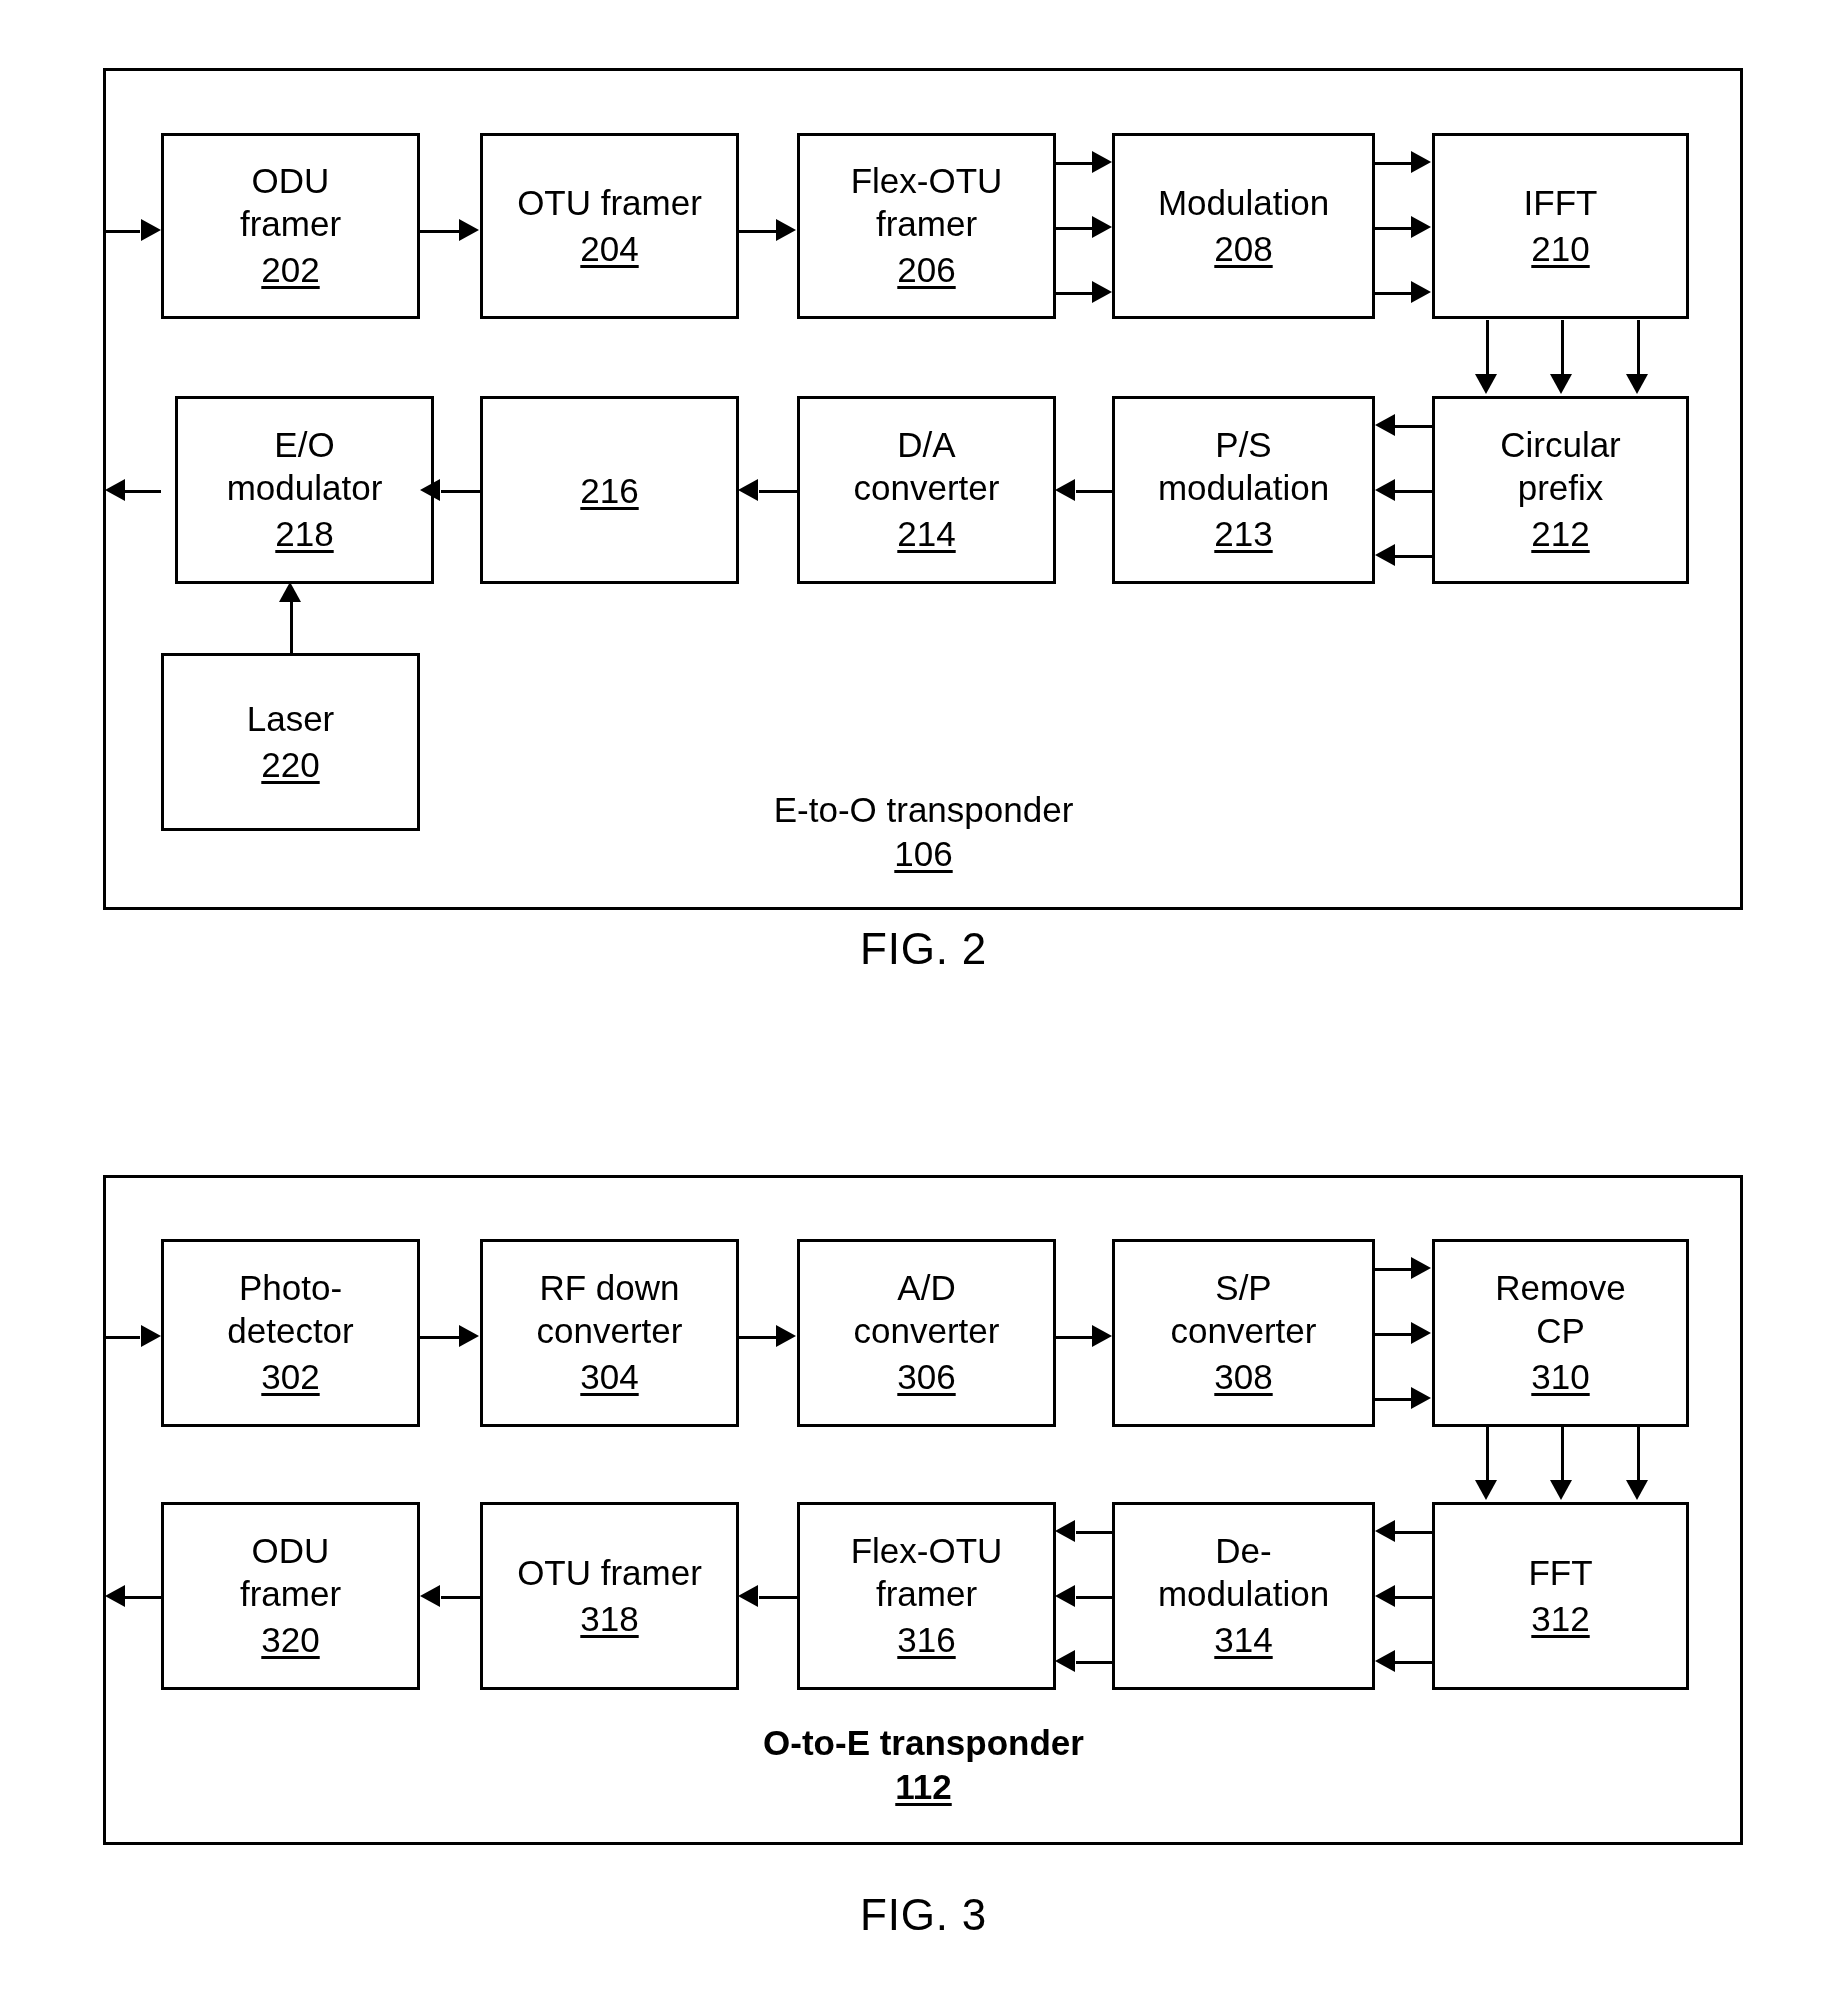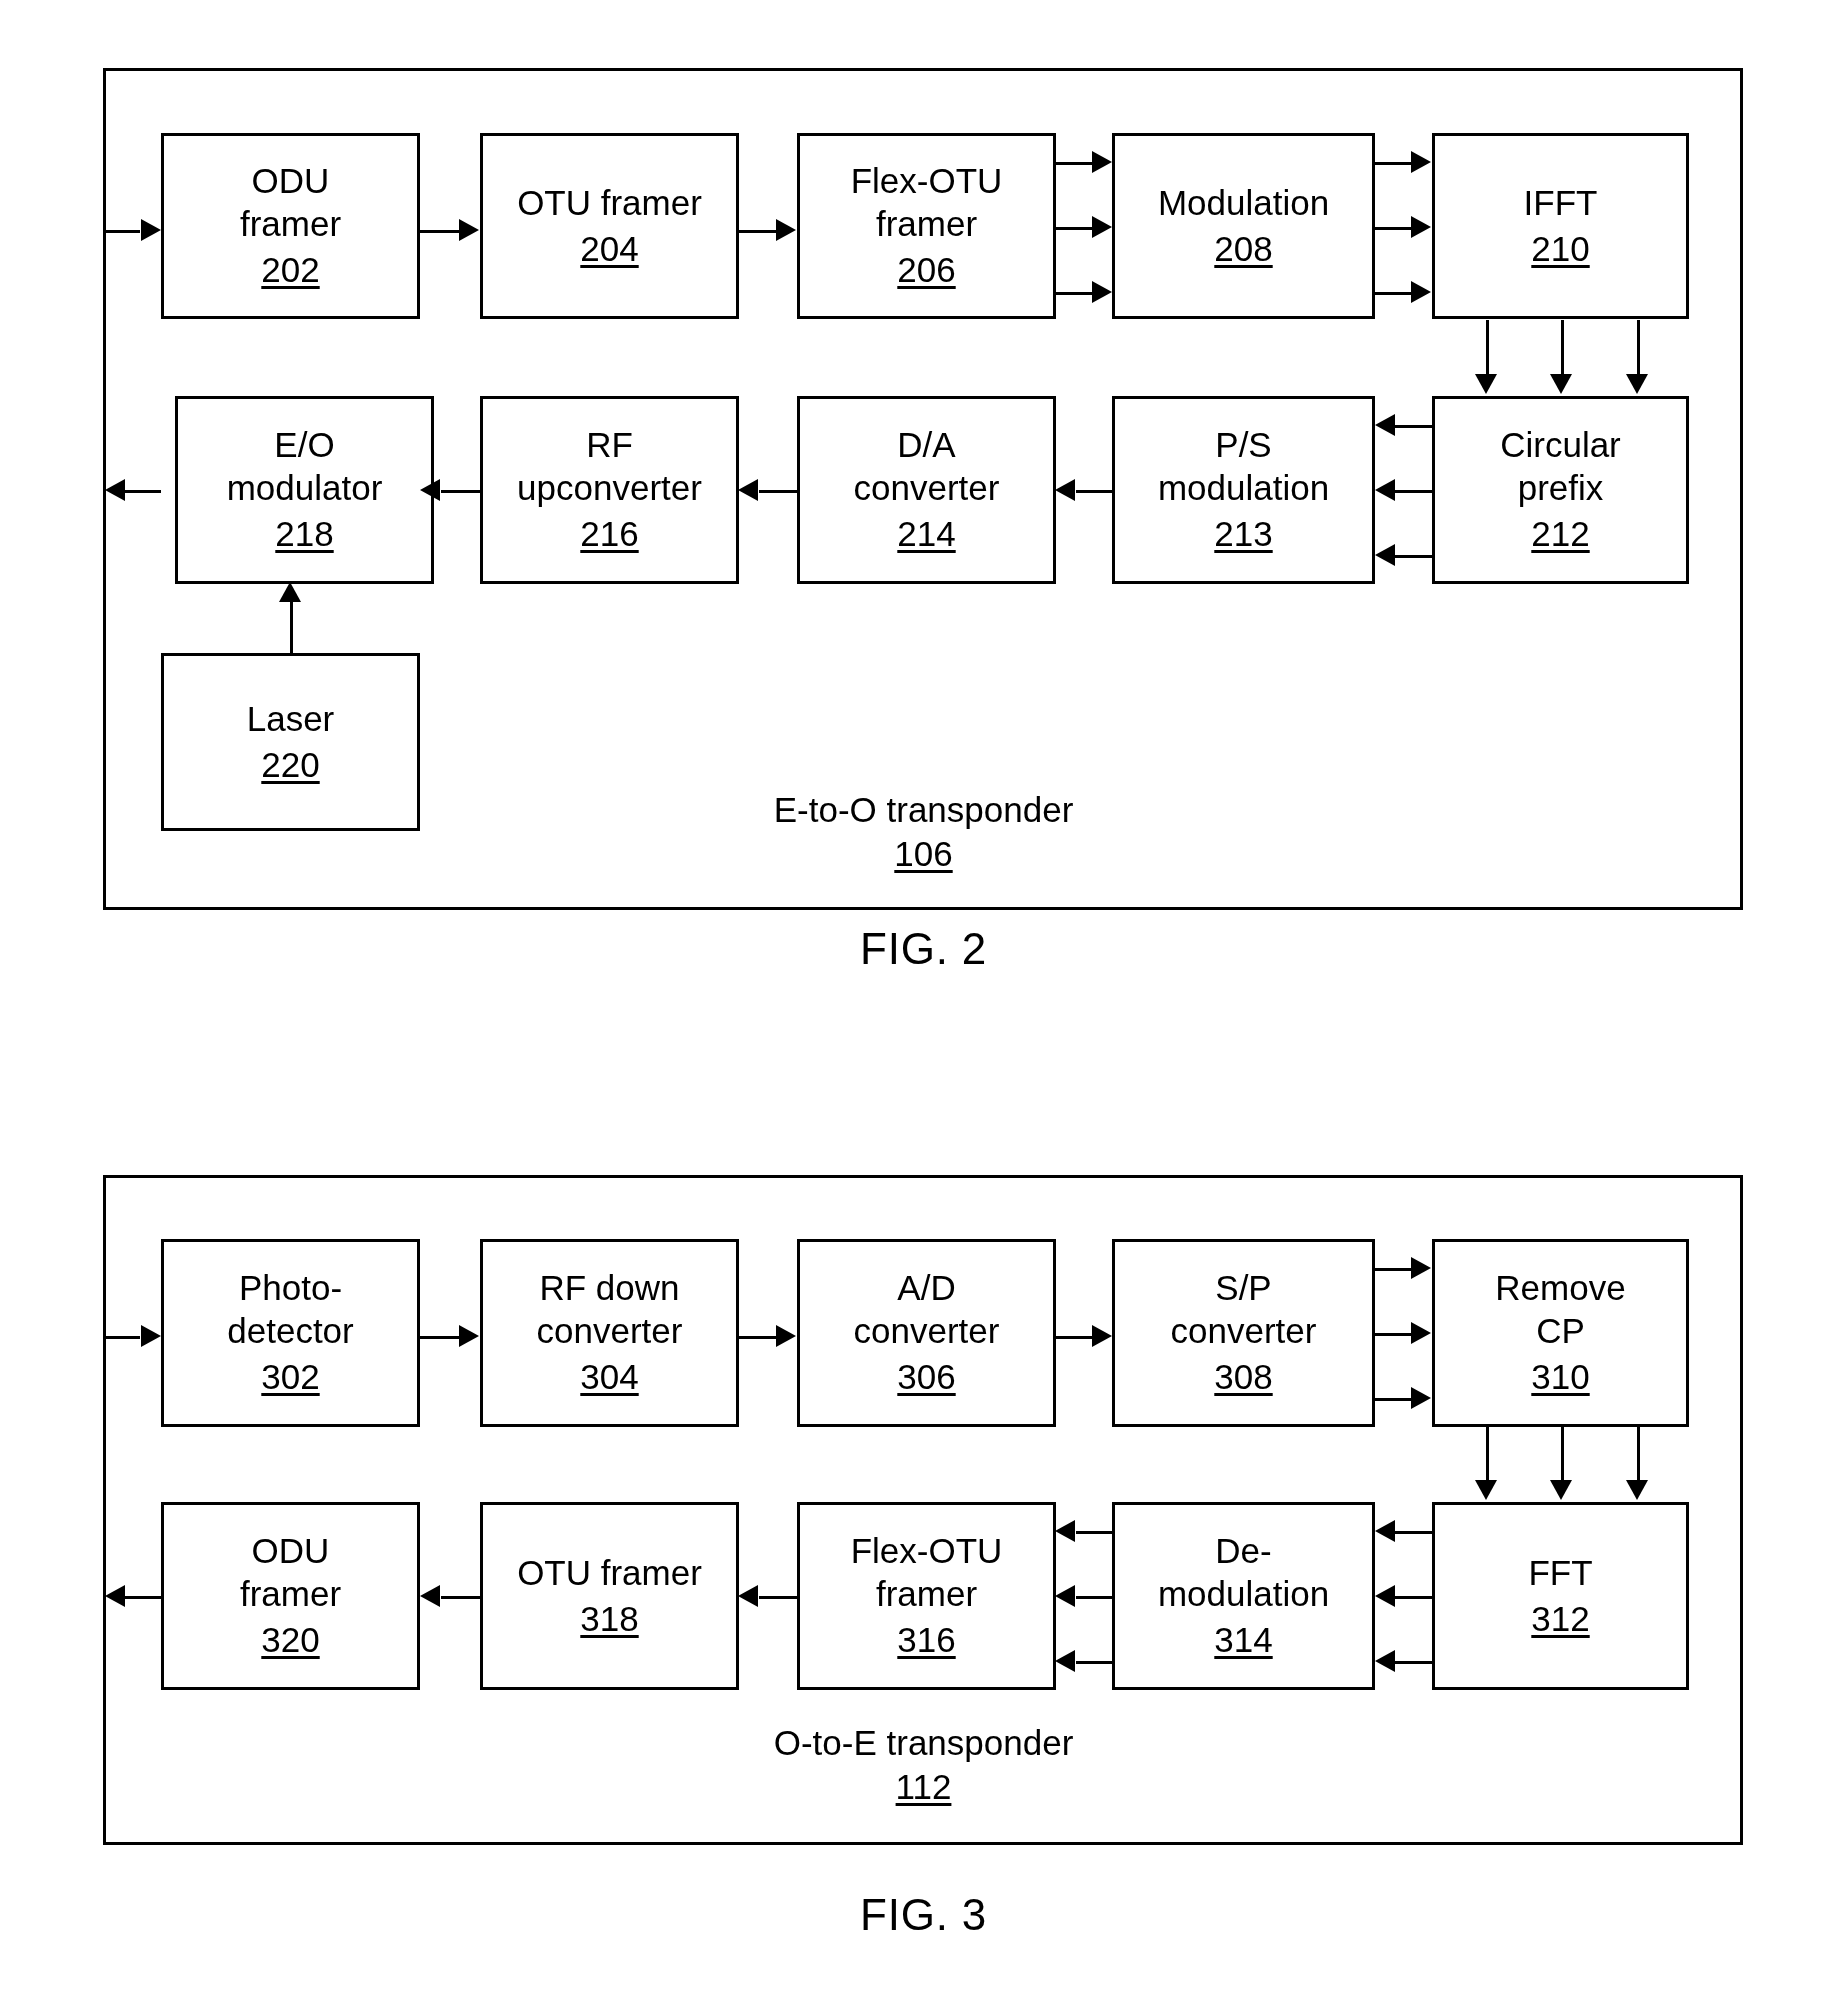--- a/index.html
+++ b/index.html
@@ -145,22 +145,20 @@
     <span class="num">210</span>
   </div>
 
   <div class="block" style="left:161px; top:396px; width:259px; height:188px;margin-left:14px;">
     <span class="lbl">E/O
 modulator</span>
     <span class="num">218</span>
   </div>
 
   <div class="block" style="left:480px; top:396px; width:259px; height:188px;">
-    <span class="lbl">RF
-upconverter</span>
     <span class="num">216</span>
   </div>
 
   <div class="block" style="left:797px; top:396px; width:259px; height:188px;">
     <span class="lbl">D/A
 converter</span>
     <span class="num">214</span>
   </div>
 
   <div class="block" style="left:1112px; top:396px; width:263px; height:188px;">
@@ -341,21 +339,21 @@
 
   <div class="hline" style="left:759px; top:1596px; width:38px;"></div>
   <div class="arrow left" style="left:738px; top:1585px;"></div>
 
   <div class="hline" style="left:441px; top:1596px; width:40px;"></div>
   <div class="arrow left" style="left:420px; top:1585px;"></div>
 
   <div class="hline" style="left:125px; top:1596px; width:36px;"></div>
   <div class="arrow left" style="left:105px; top:1585px;"></div>
 
-  <div class="fig-caption-inner" style="left:644px; top:1721px; width:559px;">
+  <div class="fig-caption-inner" style="left:644px; top:1721px; width:559px;font-weight:bold;">
     <span>O-to-E transponder</span>
     <span class="num">112</span>
   </div>
 
   <div class="fig-title" style="left:644px; top:1890px; width:559px;">FIG. 3</div>
 
 </div>
 
 
 </body></html>

